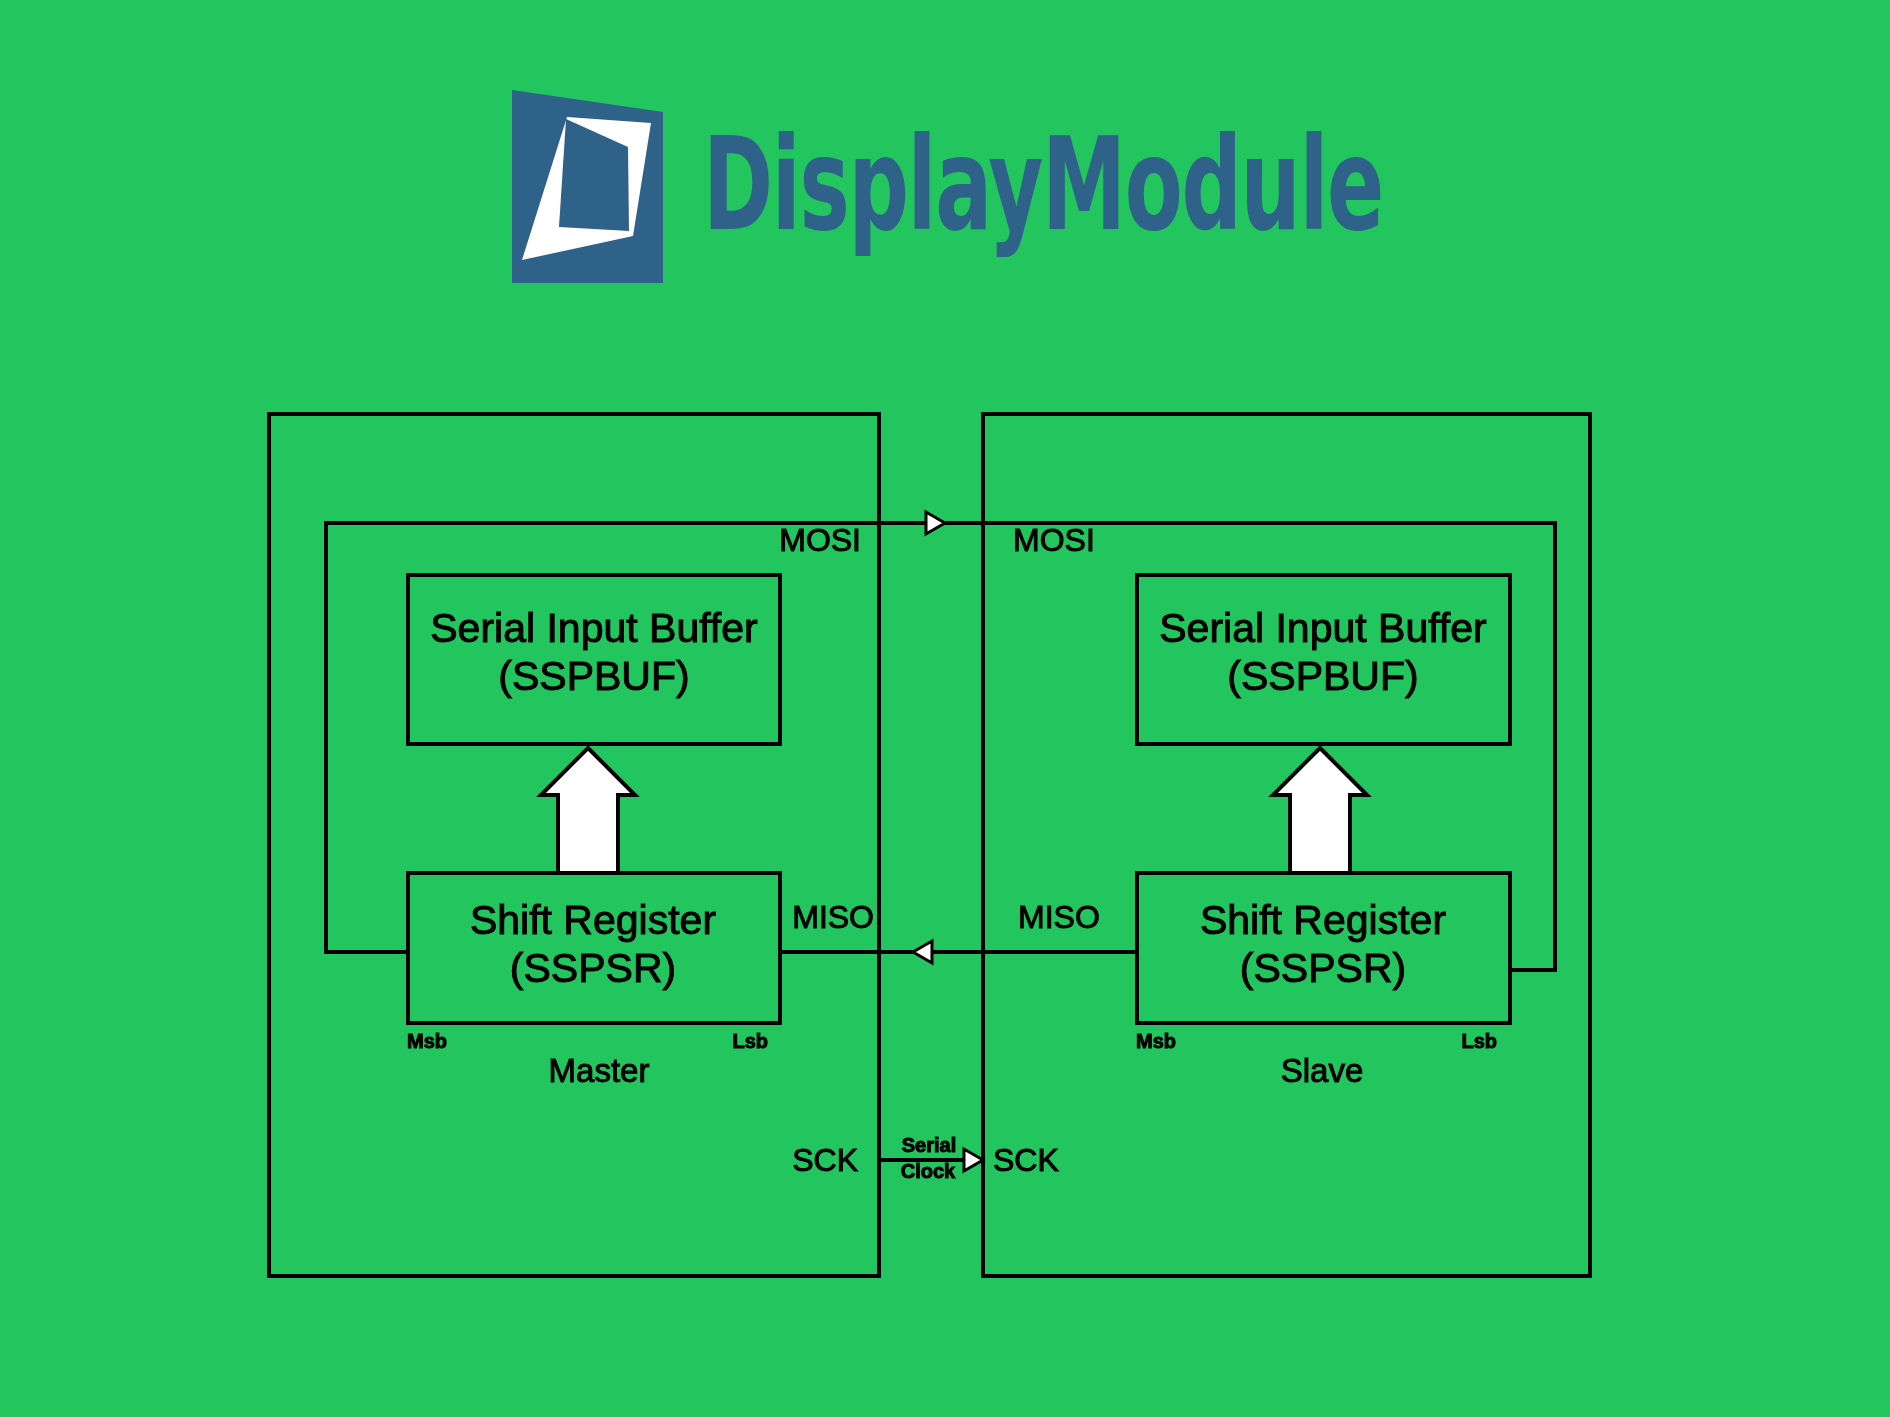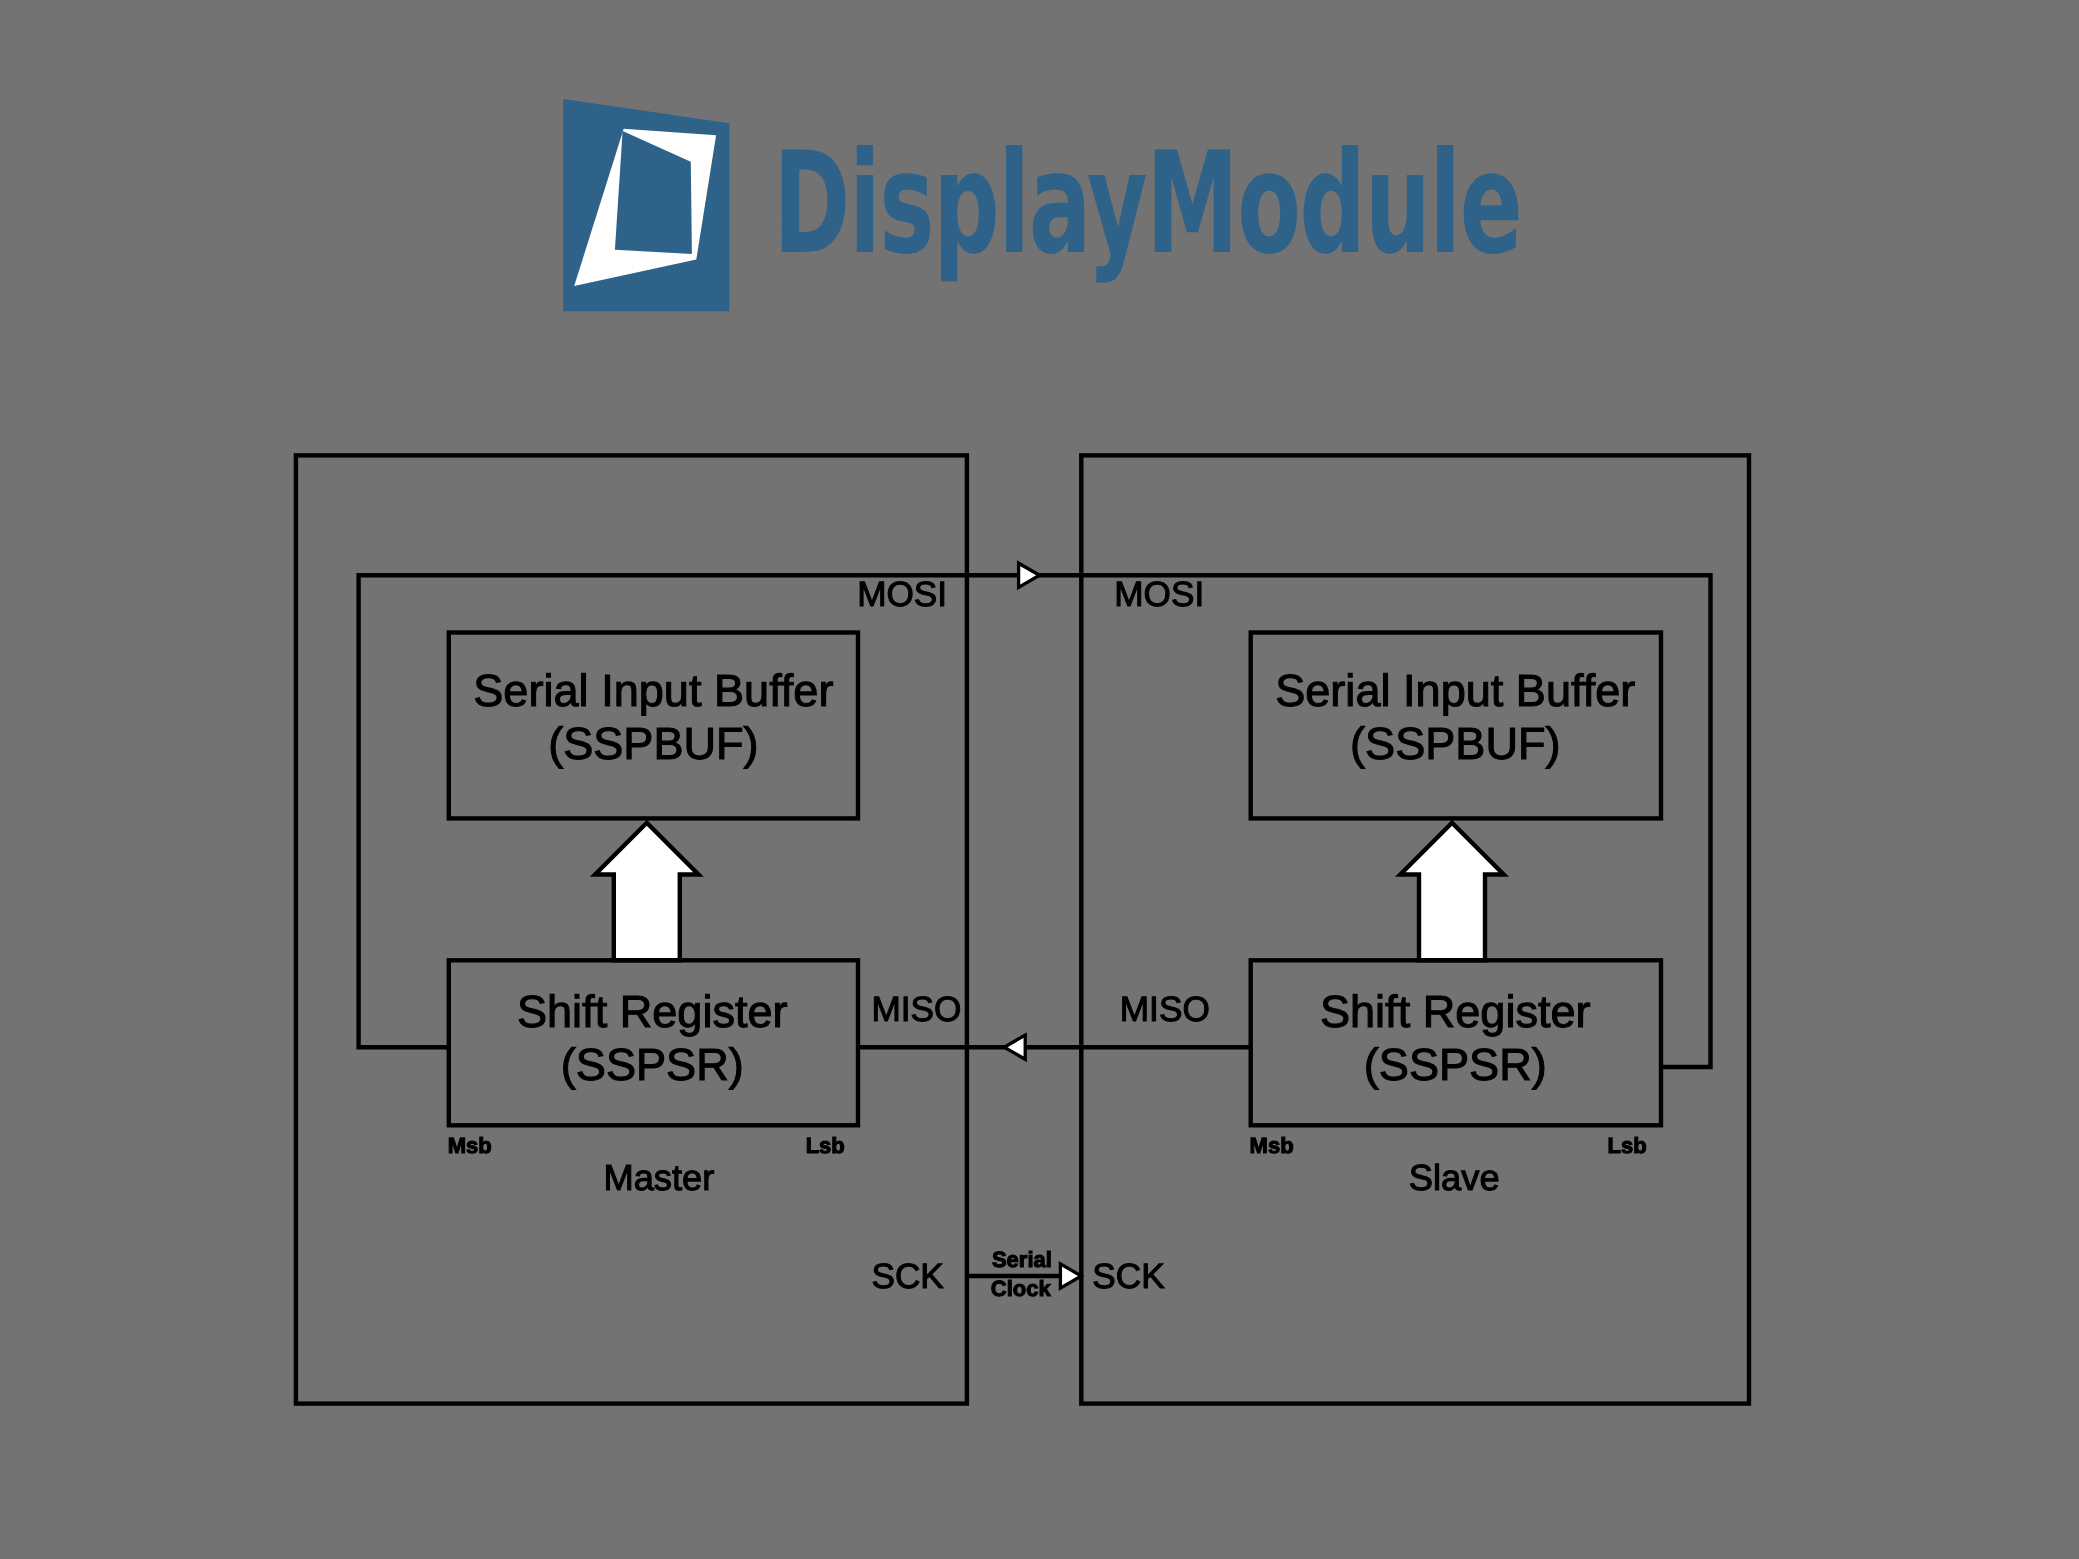--- a/index.html
+++ b/index.html
@@ -1,16 +1,16 @@
 <!DOCTYPE html>
 <html><head>
 <meta charset="utf-8">
 <style>
   html,body{margin:0;padding:0;background:#fff;}
-  .canvas{position:relative;width:1890px;height:1417px;background:#737373;overflow:hidden;}
+  .canvas{position:relative;width:1890px;height:1417px;background:#22c55e;overflow:hidden;}
   svg{display:block;}
   .box{fill:none;stroke:#000;stroke-width:4;}
   .wire{fill:none;stroke:#000;stroke-width:4;stroke-linejoin:miter;}
   .ah{fill:#fff;stroke:#000;stroke-width:3;stroke-linejoin:miter;}
   .bigarrow{fill:#fff;stroke:#000;stroke-width:4;stroke-linejoin:miter;}
   .t{font-family:"Liberation Sans",sans-serif;fill:#000;}
   .f41{font-size:41px;}
   .f33{font-size:33px;}
   .f32{font-size:32px;}
   .f20b{font-size:20px;font-weight:bold;}

